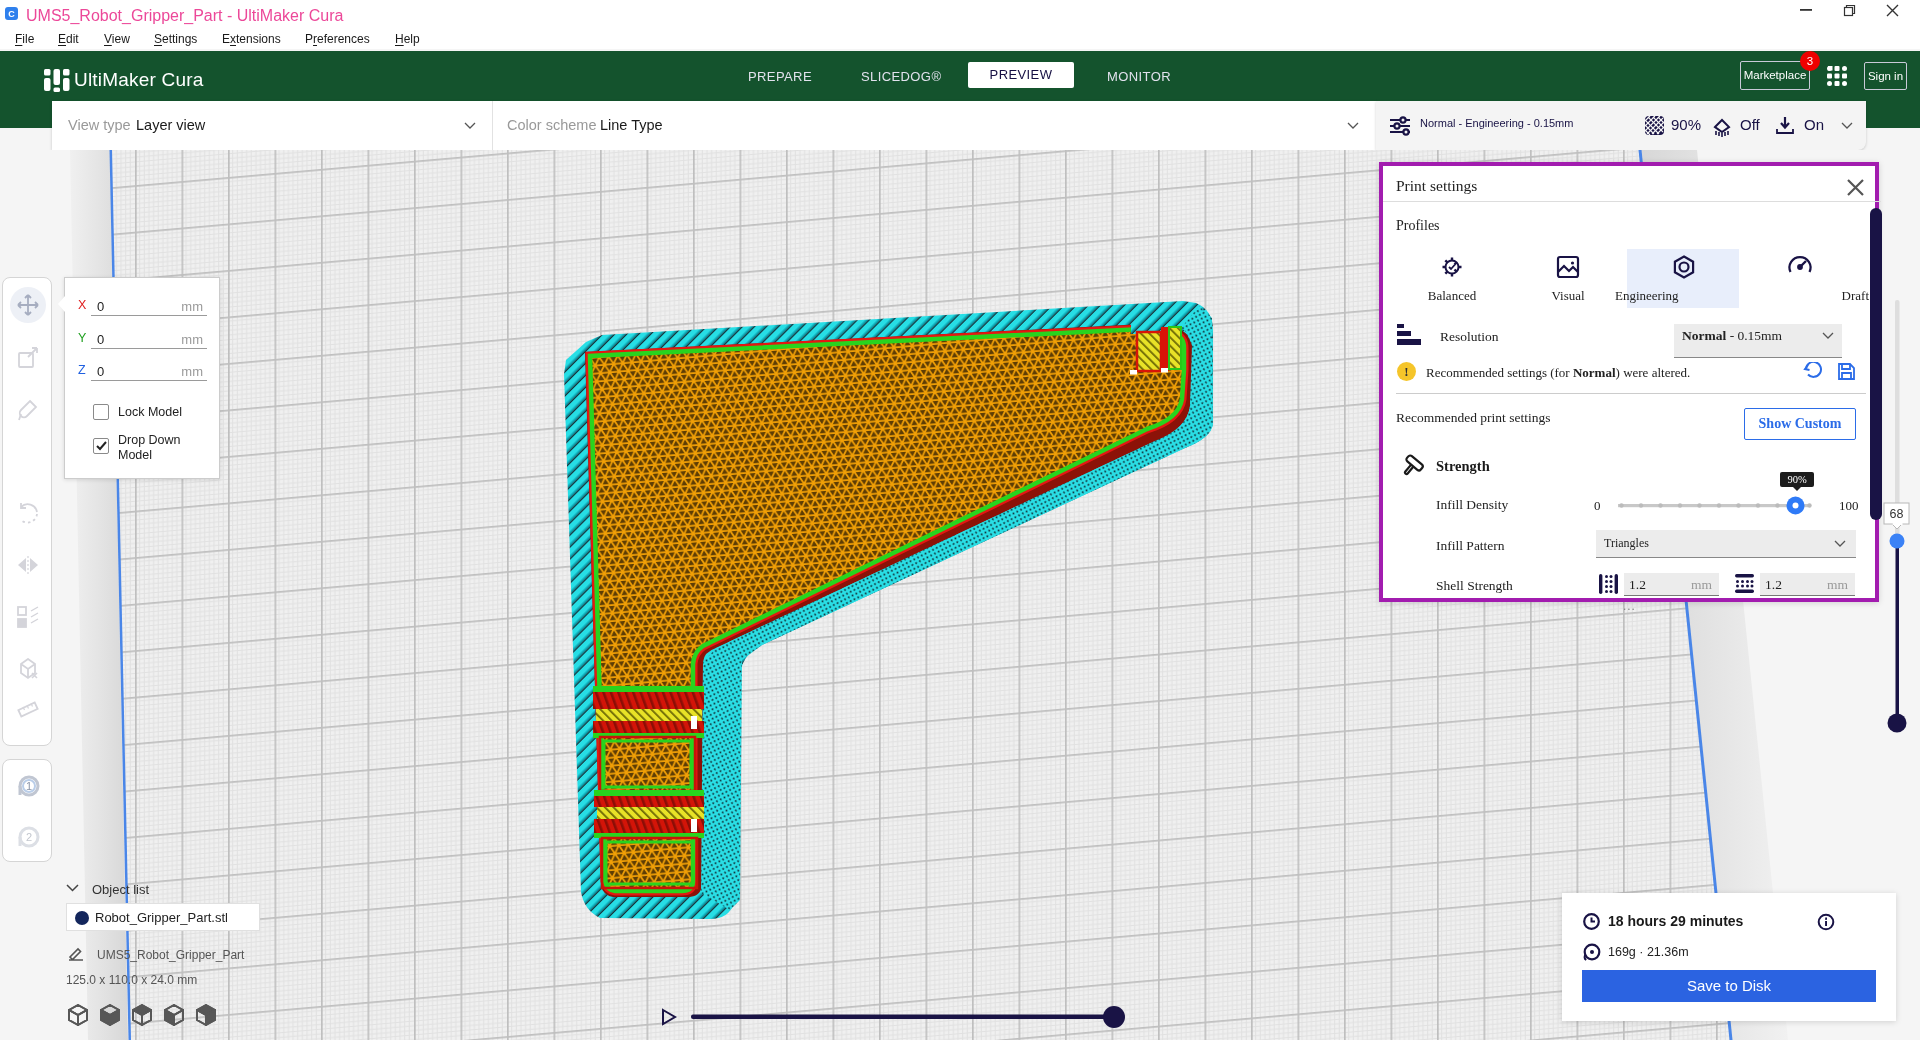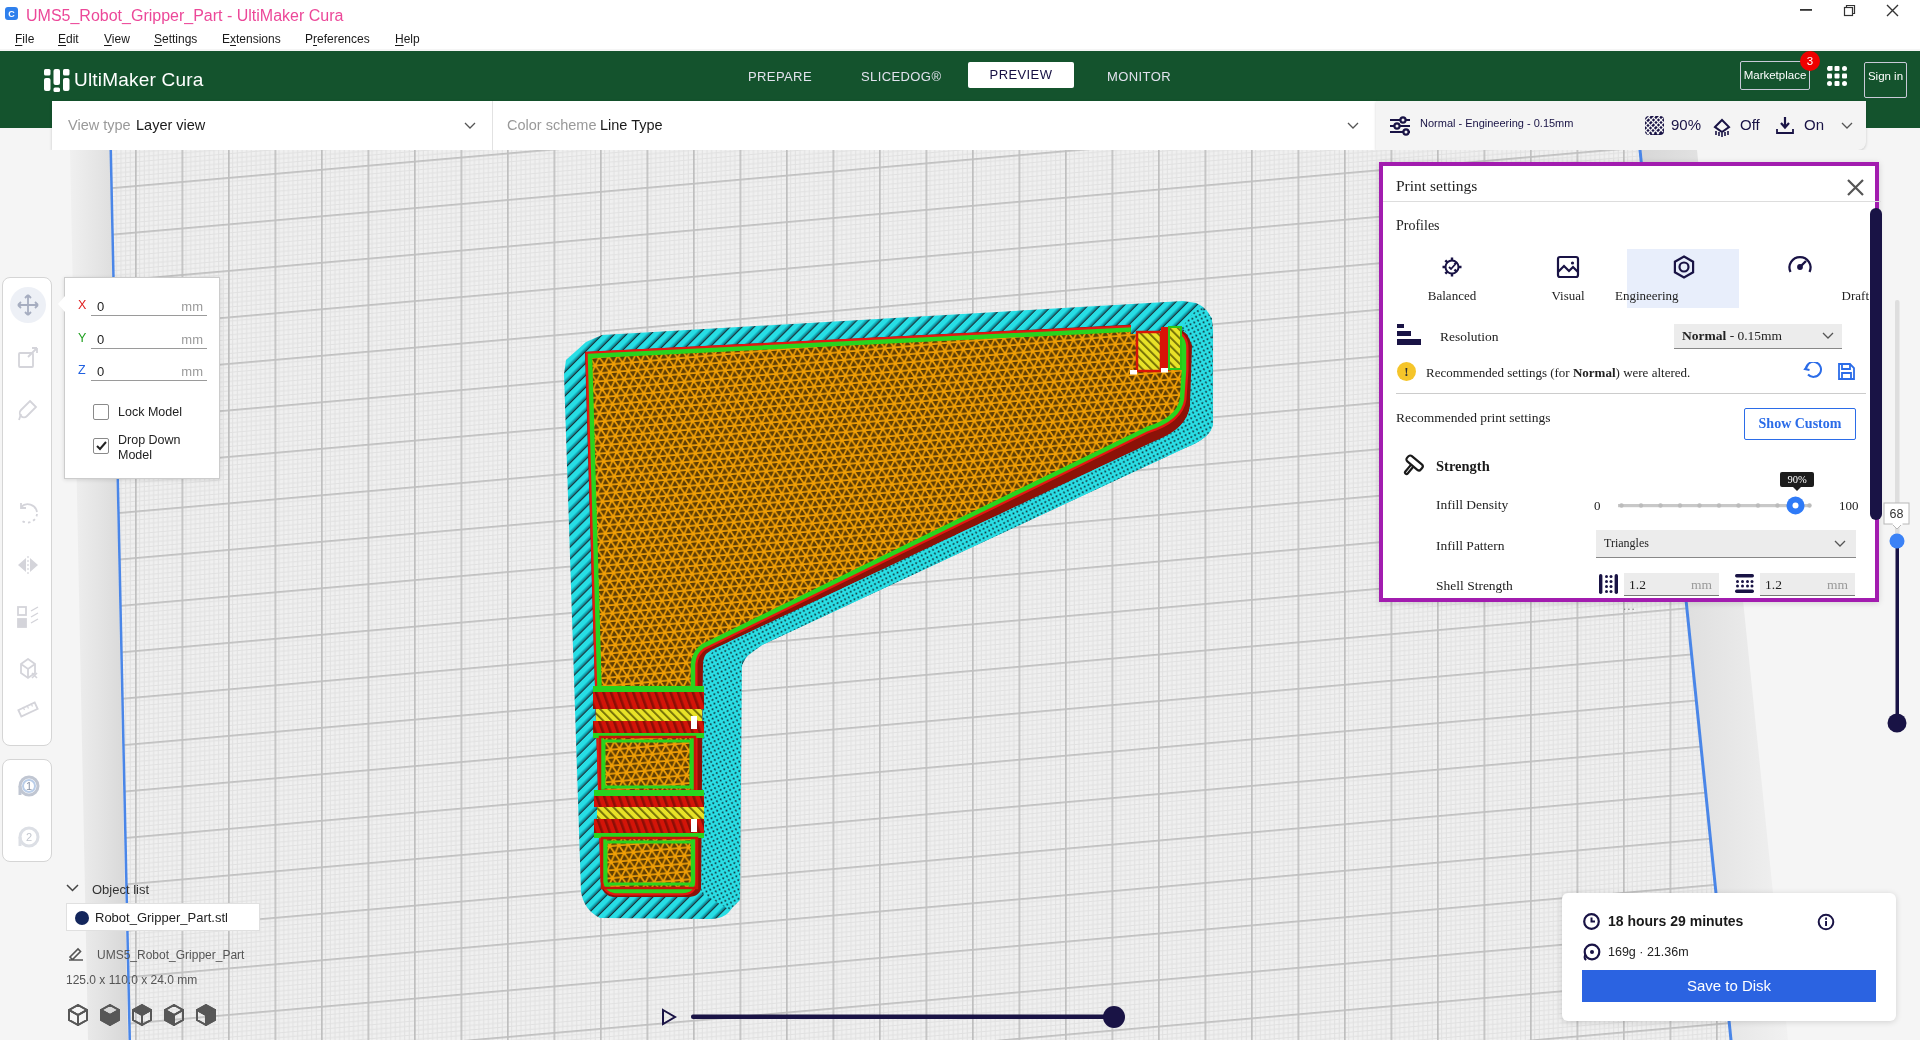--- a/index.html
+++ b/index.html
@@ -16,21 +16,21 @@
 #toolrow-left { position:absolute; left:52px; top:101px; width:1324px; height:49px; background:#ffffff; box-shadow:0 1px 3px rgba(0,0,0,0.18); }
 #toolrow-right { position:absolute; left:1376px; top:101px; width:490px; height:49px; background:#f4f4f4; border-radius:0 0 8px 0; box-shadow:0 1px 3px rgba(0,0,0,0.18); }
 #viewport { position:absolute; left:0; top:150px; width:1920px; height:890px; }
 .panel { position:absolute; background:#fff; border:1px solid #d5d5d5; border-radius:8px; }
 #xyzpanel { position:absolute; left:64px; top:277px; width:156px; height:202px; background:#fff; border:1px solid #cccccc; box-shadow:0 1px 4px rgba(0,0,0,0.12); }
 .xyzrow { position:absolute; left:26px; width:116px; height:19px; background:#fff; border-bottom:1px solid #9a9a9a; font-size:13px; color:#222; }
 .axl { position:absolute; left:13px; width:12px; font-size:12.5px; }
 .cb { position:absolute; left:28px; width:16px; height:16px; border:1px solid #8a8a8a; border-radius:2px; background:#fff; }
 .cblab { position:absolute; left:53px; font-size:12.5px; color:#222; }
 #printpanel { position:absolute; left:1379px; top:162px; width:500px; height:440px; background:#ffffff; border:4px solid #a21caf; box-shadow:0 1px 6px rgba(0,0,0,0.15);font-family:Liberation Serif, serif; }
-#timecard { position:absolute; left:1562px; top:893px; width:334px; height:128px; background:#ffffff; border-radius:6px; box-shadow:0 1px 6px rgba(0,0,0,0.15); }
+#timecard { position:absolute; left:1562px; top:893px; width:334px; height:128px; background:#ffffff; border-radius:0; box-shadow:0 1px 6px rgba(0,0,0,0.15); }
 </style>
 </head>
 <body>
 
 <div id="titlebar">
   <svg class="abs" style="left:5px;top:6px" width="14" height="15">
       <rect x="0" y="1" width="13" height="13" rx="3" fill="#2f80ed"></rect>
       <text x="6.5" y="11" font-size="9" fill="#fff" text-anchor="middle" font-weight="bold">C</text>
     </svg>
   <div class="abs" style="left:26px;top:7px;font-size:16px;color:#ec4899;">UMS5_Robot_Gripper_Part - UltiMaker Cura</div>
@@ -76,21 +76,21 @@
   <rect x="0" y="0" width="5" height="5" rx="2.5"></rect>
     <rect x="7.5" y="0" width="5" height="5" rx="1"></rect>
     <rect x="15" y="0" width="5" height="5" rx="2.5"></rect>
   <rect x="0" y="7.5" width="5" height="5" rx="1"></rect>
     <rect x="7.5" y="7.5" width="5" height="5" rx="1"></rect>
     <rect x="15" y="7.5" width="5" height="5" rx="1"></rect>
   <rect x="0" y="15" width="5" height="5" rx="2.5"></rect>
     <rect x="7.5" y="15" width="5" height="5" rx="1"></rect>
     <rect x="15" y="15" width="5" height="5" rx="2.5"></rect>
 </svg>
-<div class="hbtn" style="left:1864px;top:62px;width:43px;height:36px;line-height:26px;">Sign in</div>
+<div class="hbtn" style="left:1864px;top:62px;width:43px;height:28px;line-height:26px;">Sign in</div>
 
 <div id="toolrow-left">
   <div class="abs" style="left:16px;top:16px;font-size:14.5px;color:#999">View type</div>
   <div class="abs" style="left:84px;top:16px;font-size:14.5px;color:#1a1a1a">Layer view</div>
   <svg class="abs" style="left:412px;top:21px" width="12" height="8">
       <path d="M1,1 l5,5 l5,-5" stroke="#555" stroke-width="1.3" fill="none"></path>
     </svg>
   <div class="abs" style="left:440px;top:0;width:1px;height:49px;background:#e2e2e2"></div>
   <div class="abs" style="left:455px;top:16px;font-size:14.5px;color:#999">Color scheme</div>
   <div class="abs" style="left:548px;top:16px;font-size:14.5px;color:#1a1a1a">Line Type</div>
@@ -397,21 +397,21 @@
   <div class="abs" style="left:0px;top:122px;width:138px;text-align:center;font-size:13px;color:#222">Balanced</div>
   <div class="abs" style="left:116px;top:122px;width:138px;text-align:center;font-size:13px;color:#222">Visual</div>
   <div class="abs" style="left:232px;top:122px;width:138px;text-align:left;font-size:13px;color:#222">Engineering</div>
   <div class="abs" style="left:348px;top:122px;width:138px;text-align:right;font-size:13px;color:#222">Draft</div>
   <svg class="abs" style="left:14px;top:158px" width="24" height="22" fill="#191345">
       <rect x="0" y="0" width="7" height="4"></rect>
       <rect x="0" y="7" width="14" height="5"></rect>
       <rect x="0" y="15" width="24" height="6"></rect>
     </svg>
   <div class="abs" style="left:57px;top:163px;font-size:13.5px;color:#222">Resolution</div>
-  <div class="abs" style="left:291px;top:158px;width:168px;height:25px;background:#ececec;border-bottom:1px solid #888">
+  <div class="abs" style="left:291px;top:158px;width:168px;height:34px;background:#ececec;border-bottom:1px solid #888">
     <div class="abs" style="left:8px;top:4px;font-size:13.5px;color:#222"><b>Normal</b> - 0.15mm</div>
     <svg class="abs" style="left:148px;top:8px" width="12" height="8">
         <path d="M1,1 l5,5 l5,-5" stroke="#555" stroke-width="1.3" fill="none"></path>
       </svg>
   </div>
   <div class="abs" style="left:14px;top:196px;width:19px;height:19px;border-radius:50%;background:#f5c52a;color:#333;font-size:13px;font-weight:bold;text-align:center;line-height:19px;">!</div>
   <div class="abs" style="left:43px;top:199px;font-size:13px;color:#222">Recommended settings (for <b>Normal</b>) were altered.</div>
   <svg class="abs" style="left:420px;top:196px" width="20" height="20" fill="none" stroke="#2b6ce8" stroke-width="2">
       <path d="M5,3 L2,7 l4.5,1"></path>
       <path d="M3,7 a7.5,7.5 0 1 1 2,5.5"></path>

